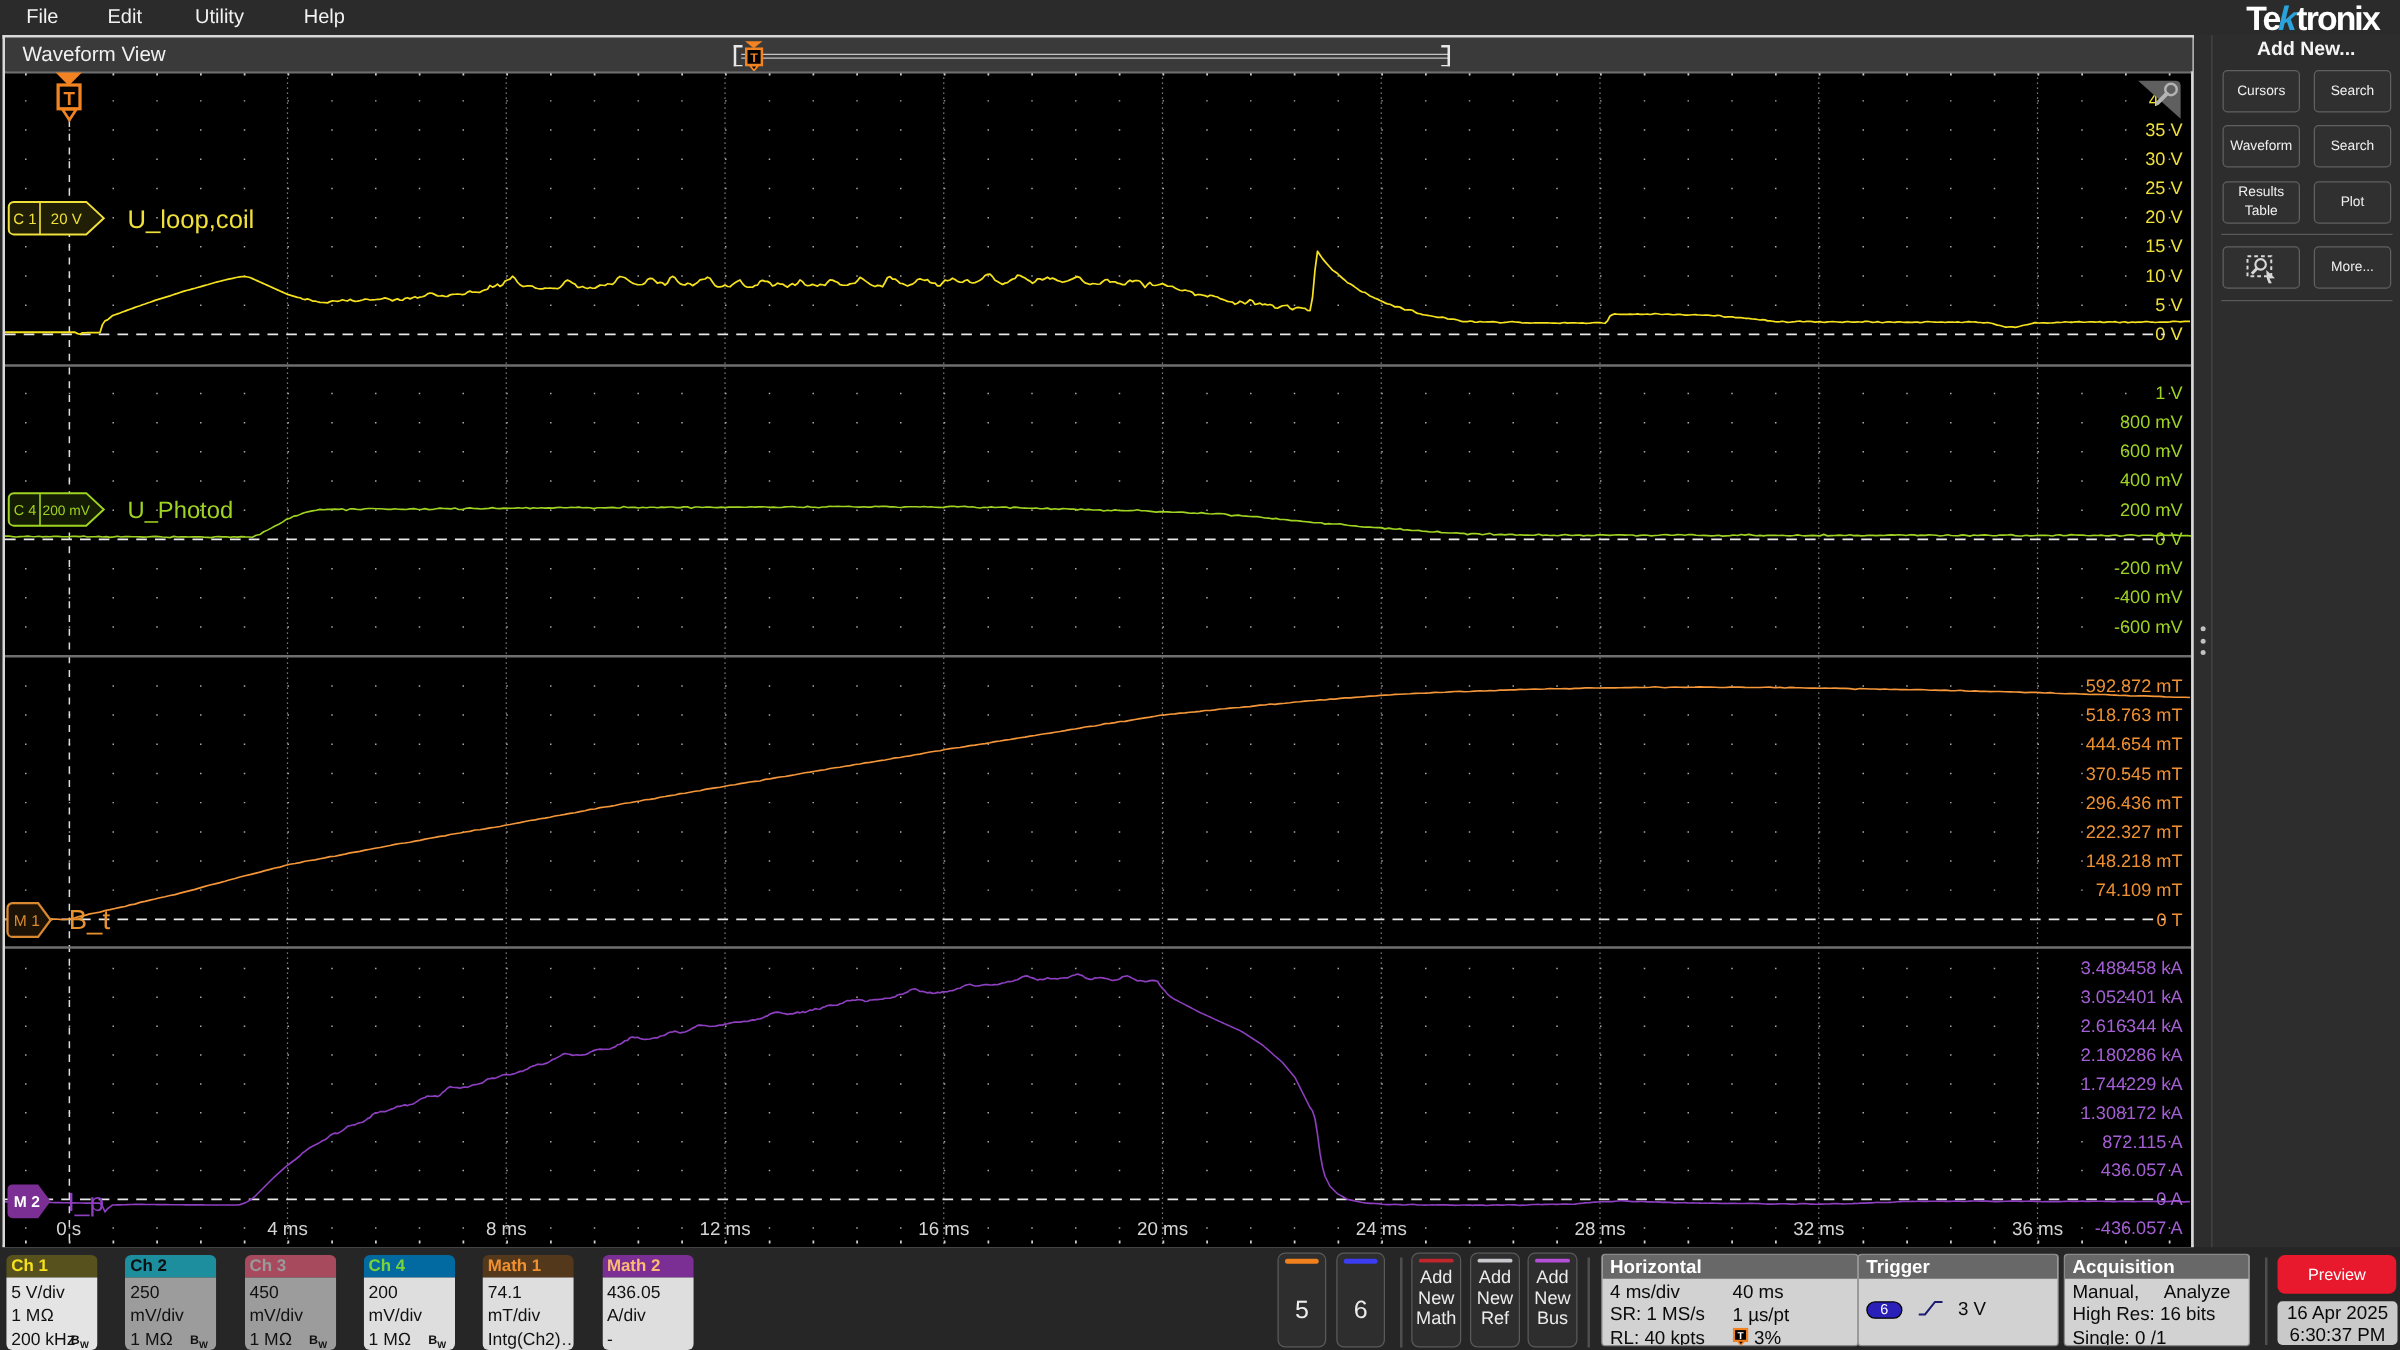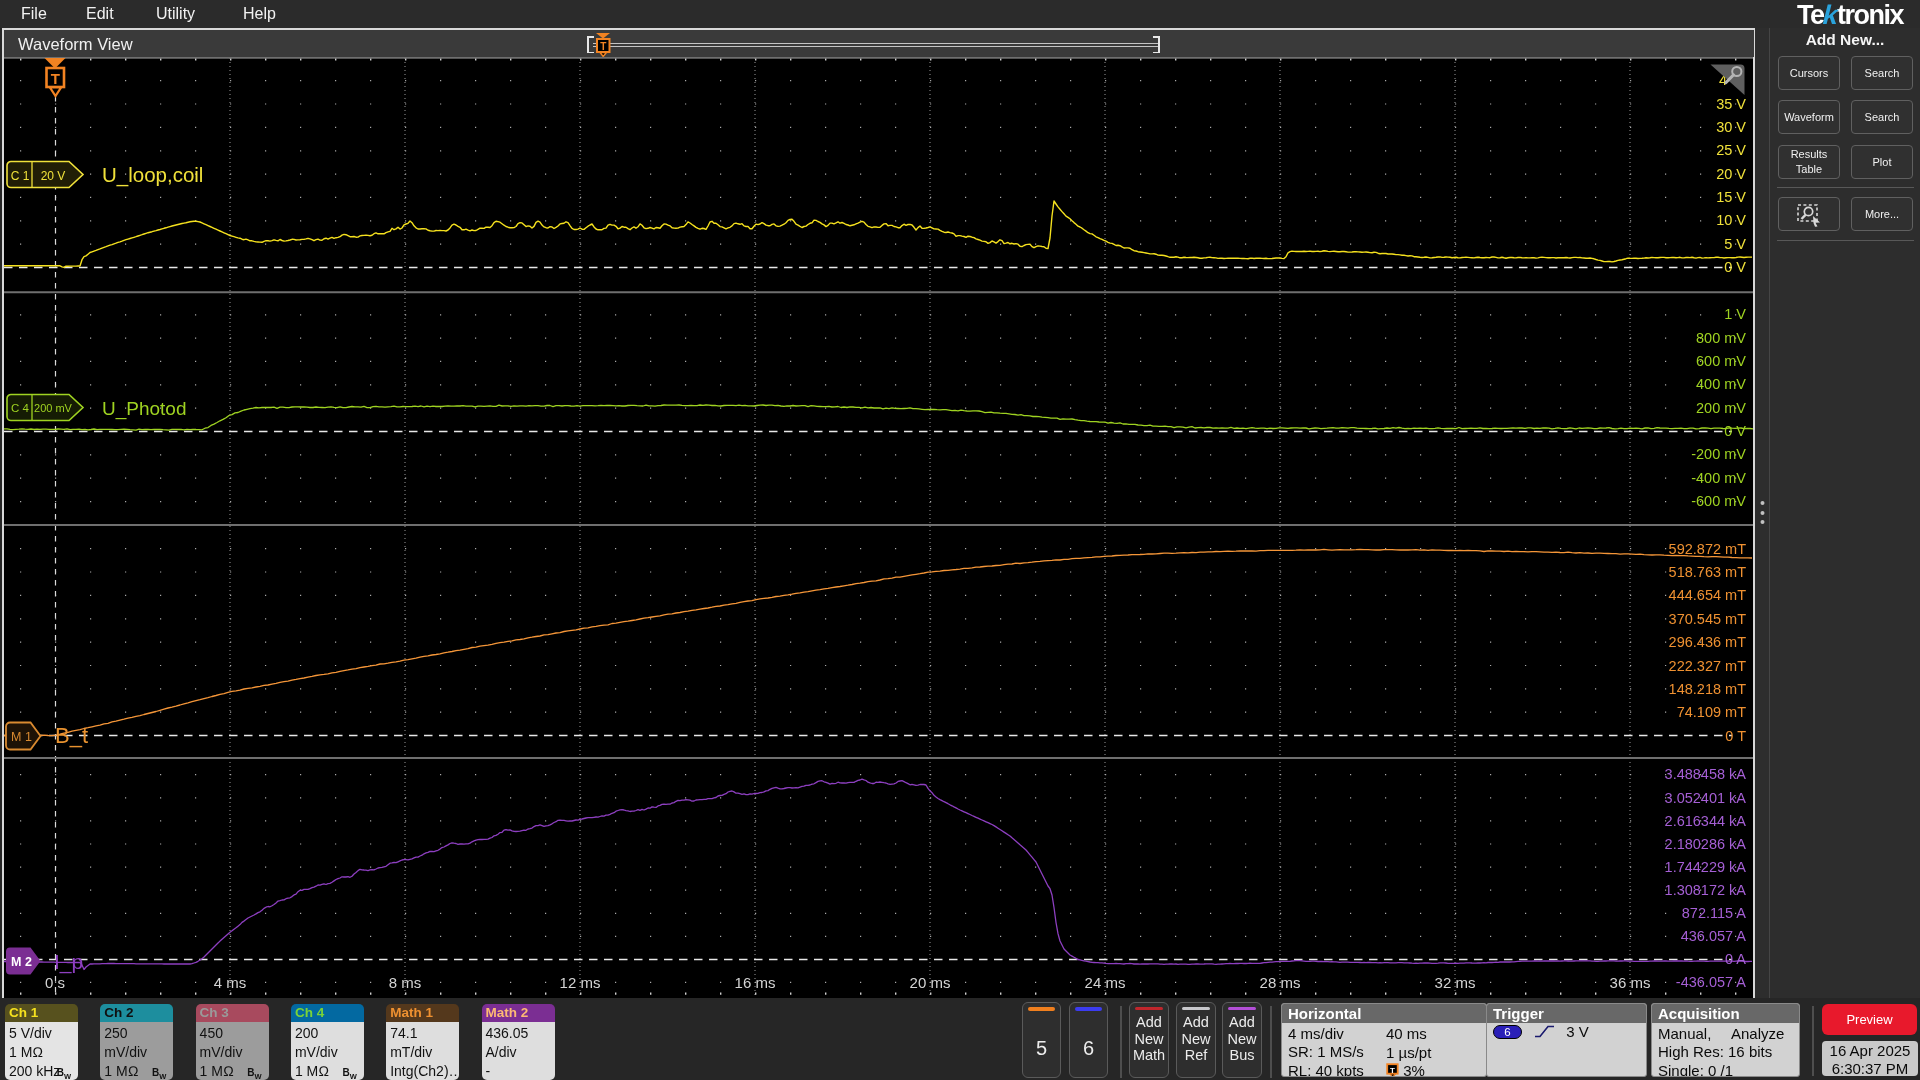--- a/index.html
+++ b/index.html
@@ -268,21 +268,21 @@
 <div class="bd">4 ms/div<span style="position:absolute;left:104px">40 ms</span><br>
 SR: 1 MS/s<span style="position:absolute;left:104px;top:20.5px">1 µs/pt</span><br>
 RL: 40 kpts<span style="position:absolute;left:104px;top:39px"><svg width="13" height="15" viewBox="0 0 13 15" style="vertical-align:-2px">
           <rect x="1.2" y="1.2" width="10.5" height="9.5" fill="#000" stroke="#f28322" stroke-width="1.8"></rect>
           <text x="6.5" y="9.5" text-anchor="middle" font-size="8" font-weight="bold" fill="#fff" font-family="Liberation Sans">T</text>
           <polygon points="4,10.8 9.5,10.8 6.7,14.2" fill="#000" stroke="#f28322" stroke-width="1.2"></polygon>
         </svg> 3%</span></div>
   </div>
 <div class="ipanel" style="left:1486px;width:161px">
     <div class="hd">Trigger</div>
-<div class="bd" style="padding-top:0">
+<div class="bd" style="padding-top:16px">
 <span style="display:inline-block;width:29px;height:14px;background:#2a1fb8;border:1.5px solid #000;border-radius:8px;color:#fff;font-size:11.5px;text-align:center;line-height:13px;vertical-align:1px">6</span>
 <svg width="22" height="14" viewBox="0 0 22 14" style="margin-left:8px;vertical-align:-1px">
         <path d="M1 12.5 h5 l8 -10 h6" fill="none" stroke="#1a1a6e" stroke-width="1.6"></path>
       </svg>
 <span style="margin-left:6px">3 V</span></div>
   </div>
 <div class="ipanel" style="left:1651px;width:149px">
     <div class="hd">Acquisition</div>
 <div class="bd">Manual,<span style="position:absolute;left:79px">Analyze</span><br>High Res: 16 bits<br>Single: 0 /1</div>
   </div>

